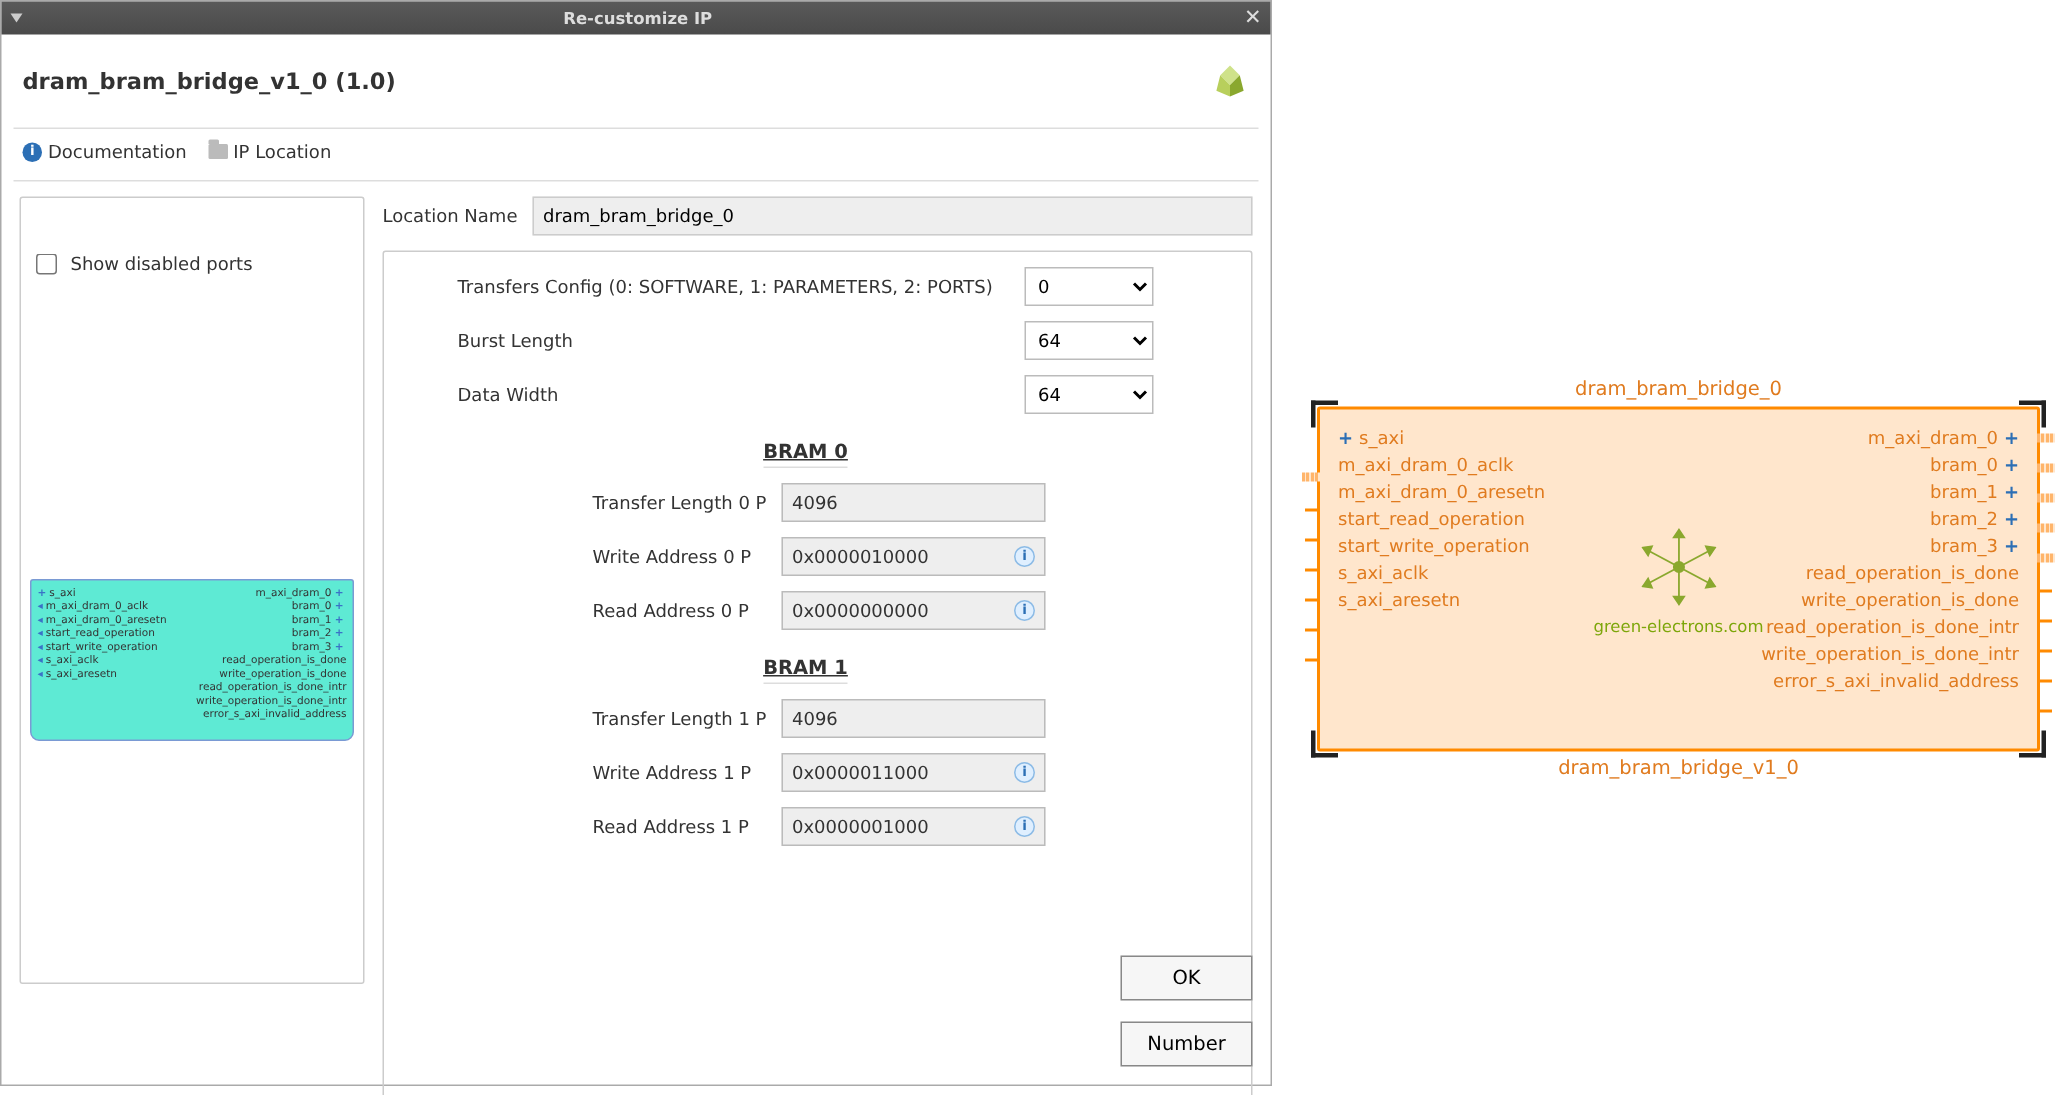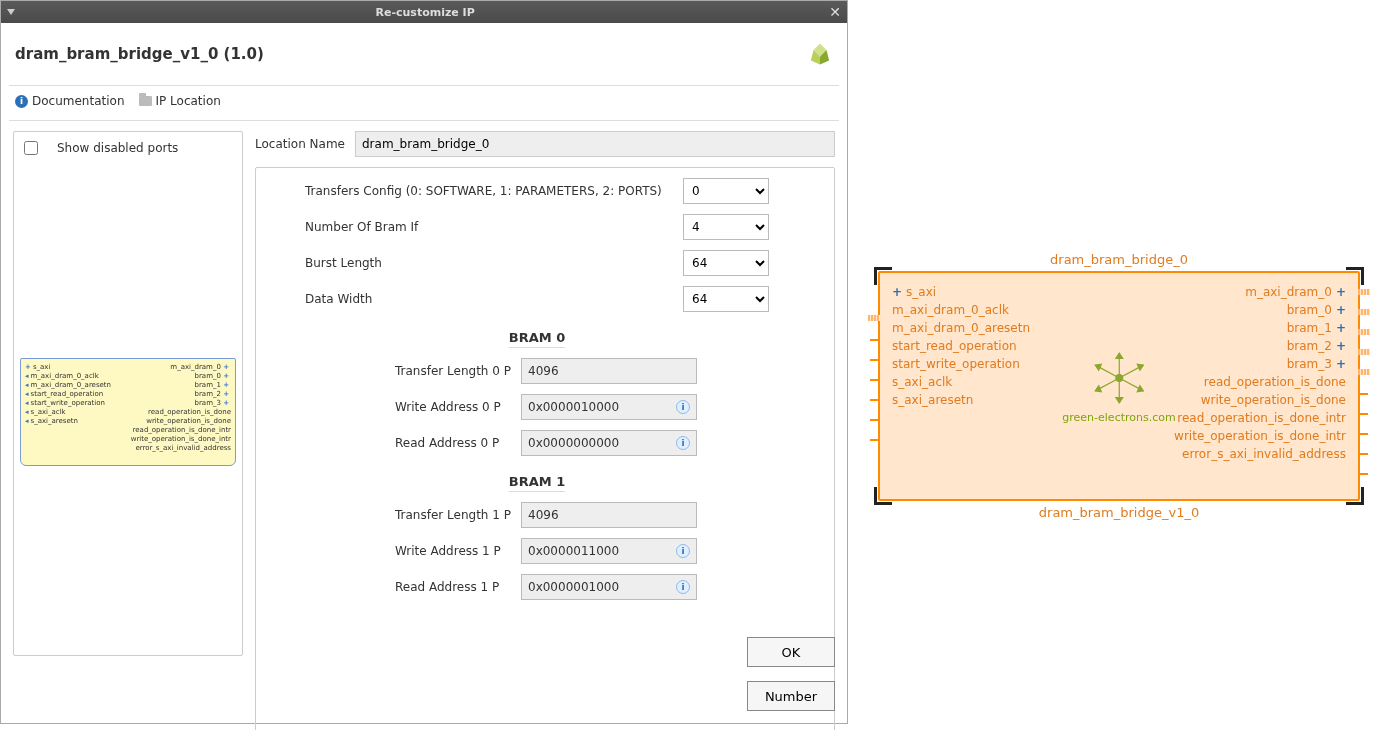--- a/index.html
+++ b/index.html
@@ -18,24 +18,24 @@
   .logo { width: 26px; height: 26px; }
 
   .toolbar { display: flex; align-items: center; padding: 8px 6px 12px 6px; border-bottom: 1px solid #ddd; gap: 14px; }
   .toolbar .tbitem { display: flex; align-items: center; gap: 4px; font-size: 12px; color: #333; }
   .info-icon { width: 13px; height: 13px; border-radius: 50%; background: #2c6fb5; color: #fff; display: inline-flex; align-items: center; justify-content: center; font-size: 9px; font-weight: bold; }
   .folder-icon { width: 13px; height: 10px; background: #bbb; border-radius: 1px; display: inline-block; position: relative; }
   .folder-icon::before { content:""; position:absolute; top:-3px; left:0; width:7px; height:3px; background:#bbb; border-radius:1px 1px 0 0; }
 
   .content-row { display: flex; gap: 12px; padding: 10px 4px 0 4px; }
   .ports-panel { width: 230px; height: 525px; border: 1px solid #ccc; border-radius: 2px; padding: 6px 6px; }
-  .chk { display: flex; align-items: center; gap: 16px; font-size: 12px; }
+  .chk { display: flex; align-items: center; gap: 6px; font-size: 12px; margin-top: 28px; }
   .chk input { width: 14px; height: 14px; }
 
-  .mini-block { margin-top: 200px; border: 1px solid #7a9ad4; border-radius: 2px 2px 6px 6px; background: #fef9c3; font-size: 7px; color: #333; padding: 4px 4px 4px 4px; height: 108px; display: flex; }
+  .mini-block { margin-top: 200px; border: 1px solid #7a9ad4; border-radius: 2px 2px 6px 6px; background: #5eead4; font-size: 7px; color: #333; padding: 4px 4px 4px 4px; height: 108px; display: flex; }
   .mini-left { flex: 1; display:flex; flex-direction:column; gap:1px; }
   .mini-right { flex: 1; display:flex; flex-direction:column; gap:1px; text-align:right; }
   .mini-plus { color:#3a72c7; font-weight:bold; margin-right:2px; }
   .mini-dot { color:#3a72c7; margin-right:2px; }
 
   .form-panel { flex: 1; display: flex; flex-direction: column; gap: 10px; }
   .row { display: flex; align-items: center; gap: 10px; }
   .row label { font-size: 12px; }
   .txt { flex: 1; height: 26px; border: 1px solid #ccc; background: #eee; padding: 0 6px; font-size: 12px; }
 
@@ -44,21 +44,21 @@
   .params-scroll::-webkit-scrollbar-thumb { background:#bdbdbd; border-radius:6px; }
   .params-scroll::-webkit-scrollbar-track { background:#f3f3f3; }
 
   .param-row { display:flex; align-items:center; gap:8px; }
   .param-row .lbl { width: 370px; font-size: 12px; }
   .param-row.sub .lbl { width: 136px; padding-left: 18px; }
   .sel { width: 86px; height: 26px; border: 1px solid #bbb; background: #fff; font-size: 12px; padding: 0 4px; }
   .txtfield { width: 176px; height: 26px; border: 1px solid #bbb; background: #eee; padding: 0 6px; font-size: 12px; display:flex; align-items:center; justify-content:space-between; }
   .txtfield .helpdot { width: 14px; height: 14px; border-radius: 50%; background:#dfefff; border:1px solid #8cbbe6; color:#2c6fb5; font-size:9px; font-weight:bold; display:inline-flex; align-items:center; justify-content:center; }
 
-  .section-h { font-weight:bold; font-size:13px; padding-top:8px; border-bottom:1px solid #ddd; padding-bottom:2px; }
+  .section-h { font-weight:bold; font-size:13px; padding-top:8px; border-bottom:1px solid #ddd; padding-bottom:2px;text-decoration:underline; }
 
   .dlg-buttons { position:absolute; right:12px; bottom:12px; display:flex; gap:14px;flex-direction:column; }
   .btn { min-width:88px; height:30px; border:1px solid #888; background:#f6f6f6; font-size:13px; }
 
   
   .bd { position:absolute; left:878px; top:252px; width:482px; }
   .bd-title { text-align:center; color:#e07b1f; font-size:13px; margin-bottom:4px; }
   .bd-sub { text-align:center; color:#e07b1f; font-size:13px; margin-top:4px; }
   .bd-box { border:2px solid #ff8a00; background:#ffe6cc; border-radius:2px; height:230px; position:relative; padding:12px 12px; display:flex; }
   .bd-left, .bd-right { display:flex; flex-direction:column; gap:4px; font-size:12px; color:#e07b1f; }
@@ -152,24 +152,20 @@
           <input class="txt" type="text" value="dram_bram_bridge_0" style="">
         </div>
 
         <div class="params-scroll" id="params-scroll">
 
         <div class="param-row">
               <div class="lbl">Transfers Config (0: SOFTWARE, 1: PARAMETERS, 2: PORTS)</div>
               <select class="sel"><option>0</option></select>
             </div>
             <div class="param-row">
-              <div class="lbl">Number Of Bram If</div>
-              <select class="sel"><option>4</option></select>
-            </div>
-            <div class="param-row">
               <div class="lbl">Burst Length</div>
               <select class="sel"><option>64</option></select>
             </div>
             <div class="param-row">
               <div class="lbl">Data Width</div>
               <select class="sel"><option>64</option></select>
             </div>
             <div class="section-h">BRAM 0</div>
             <div class="param-row sub">
               <div class="lbl">Transfer Length 0 P</div>

